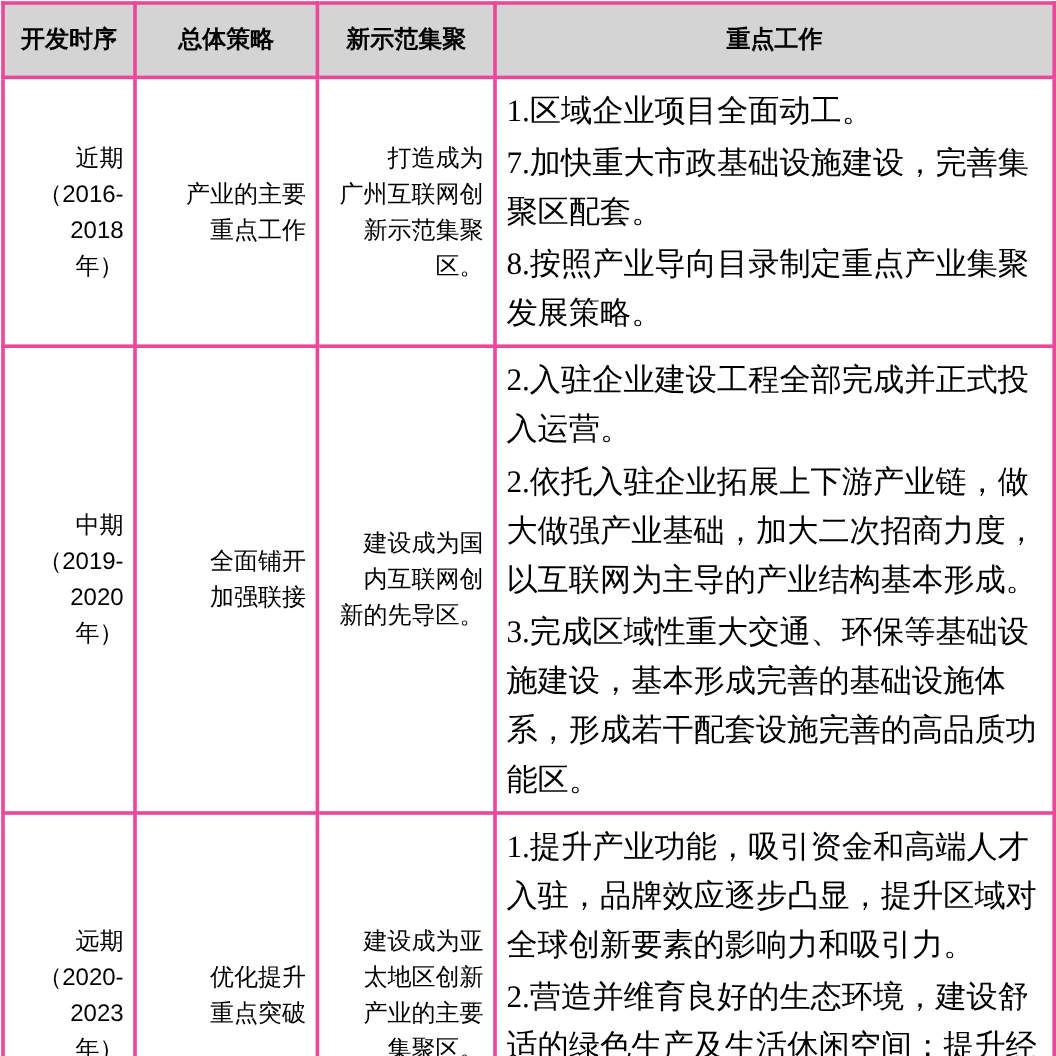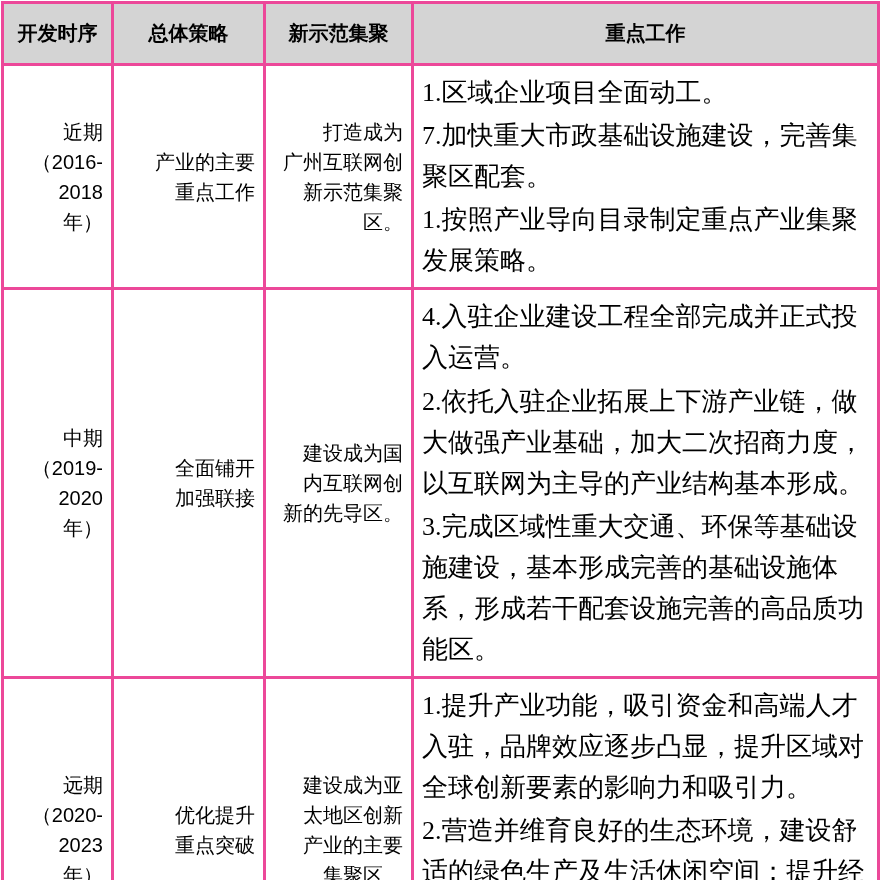--- a/index.html
+++ b/index.html
@@ -109,41 +109,41 @@
         </td>
         <td class="goal-cell">
           <span class="phase-line">打造成为</span>
           <span class="phase-line">广州互联网创</span>
           <span class="phase-line">新示范集聚</span>
           <span class="phase-line">区。</span>
         </td>
         <td class="work-cell">
           <p class="work-item">1.区域企业项目全面动工。</p>
           <p class="work-item">7.加快重大市政基础设施建设，完善集聚区配套。</p>
-          <p class="work-item">1.按照产业导向目录制定重点产业集聚发展策略。</p>
+          <p class="work-item">8.按照产业导向目录制定重点产业集聚发展策略。</p>
         </td>
       </tr>
       <tr>
         <td class="phase-cell">
           <span class="phase-line">中期</span>
           <span class="phase-line">（2019-</span>
           <span class="phase-line">2020</span>
           <span class="phase-line">年）</span>
         </td>
         <td class="strategy-cell">
           <span class="phase-line">全面铺开</span>
           <span class="phase-line">加强联接</span>
         </td>
         <td class="goal-cell">
           <span class="phase-line">建设成为国</span>
           <span class="phase-line">内互联网创</span>
           <span class="phase-line">新的先导区。</span>
         </td>
         <td class="work-cell">
-          <p class="work-item">4.入驻企业建设工程全部完成并正式投入运营。</p>
+          <p class="work-item">2.入驻企业建设工程全部完成并正式投入运营。</p>
           <p class="work-item">2.依托入驻企业拓展上下游产业链，做大做强产业基础，加大二次招商力度，以互联网为主导的产业结构基本形成。</p>
           <p class="work-item">3.完成区域性重大交通、环保等基础设施建设，基本形成完善的基础设施体系，形成若干配套设施完善的高品质功能区。</p>
         </td>
       </tr>
       <tr>
         <td class="phase-cell">
           <span class="phase-line">远期</span>
           <span class="phase-line">（2020-</span>
           <span class="phase-line">2023</span>
           <span class="phase-line">年）</span>

